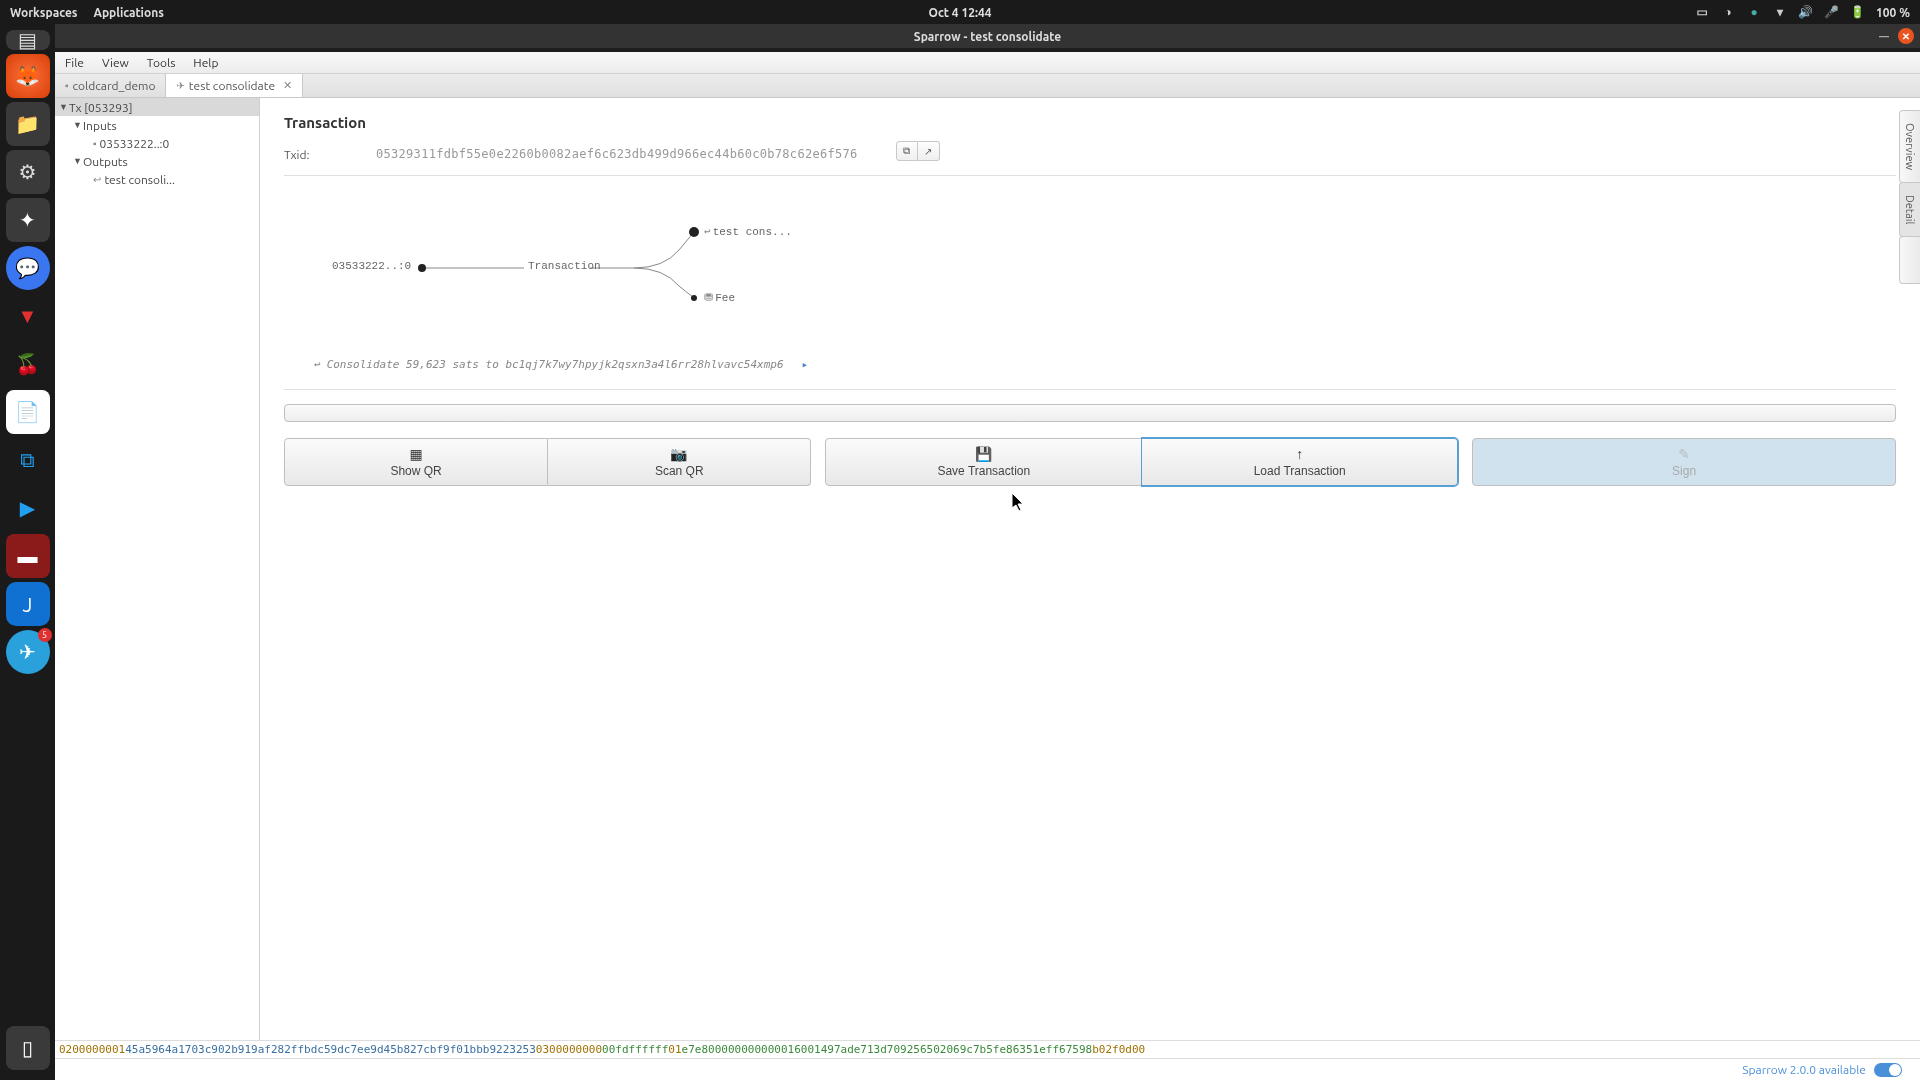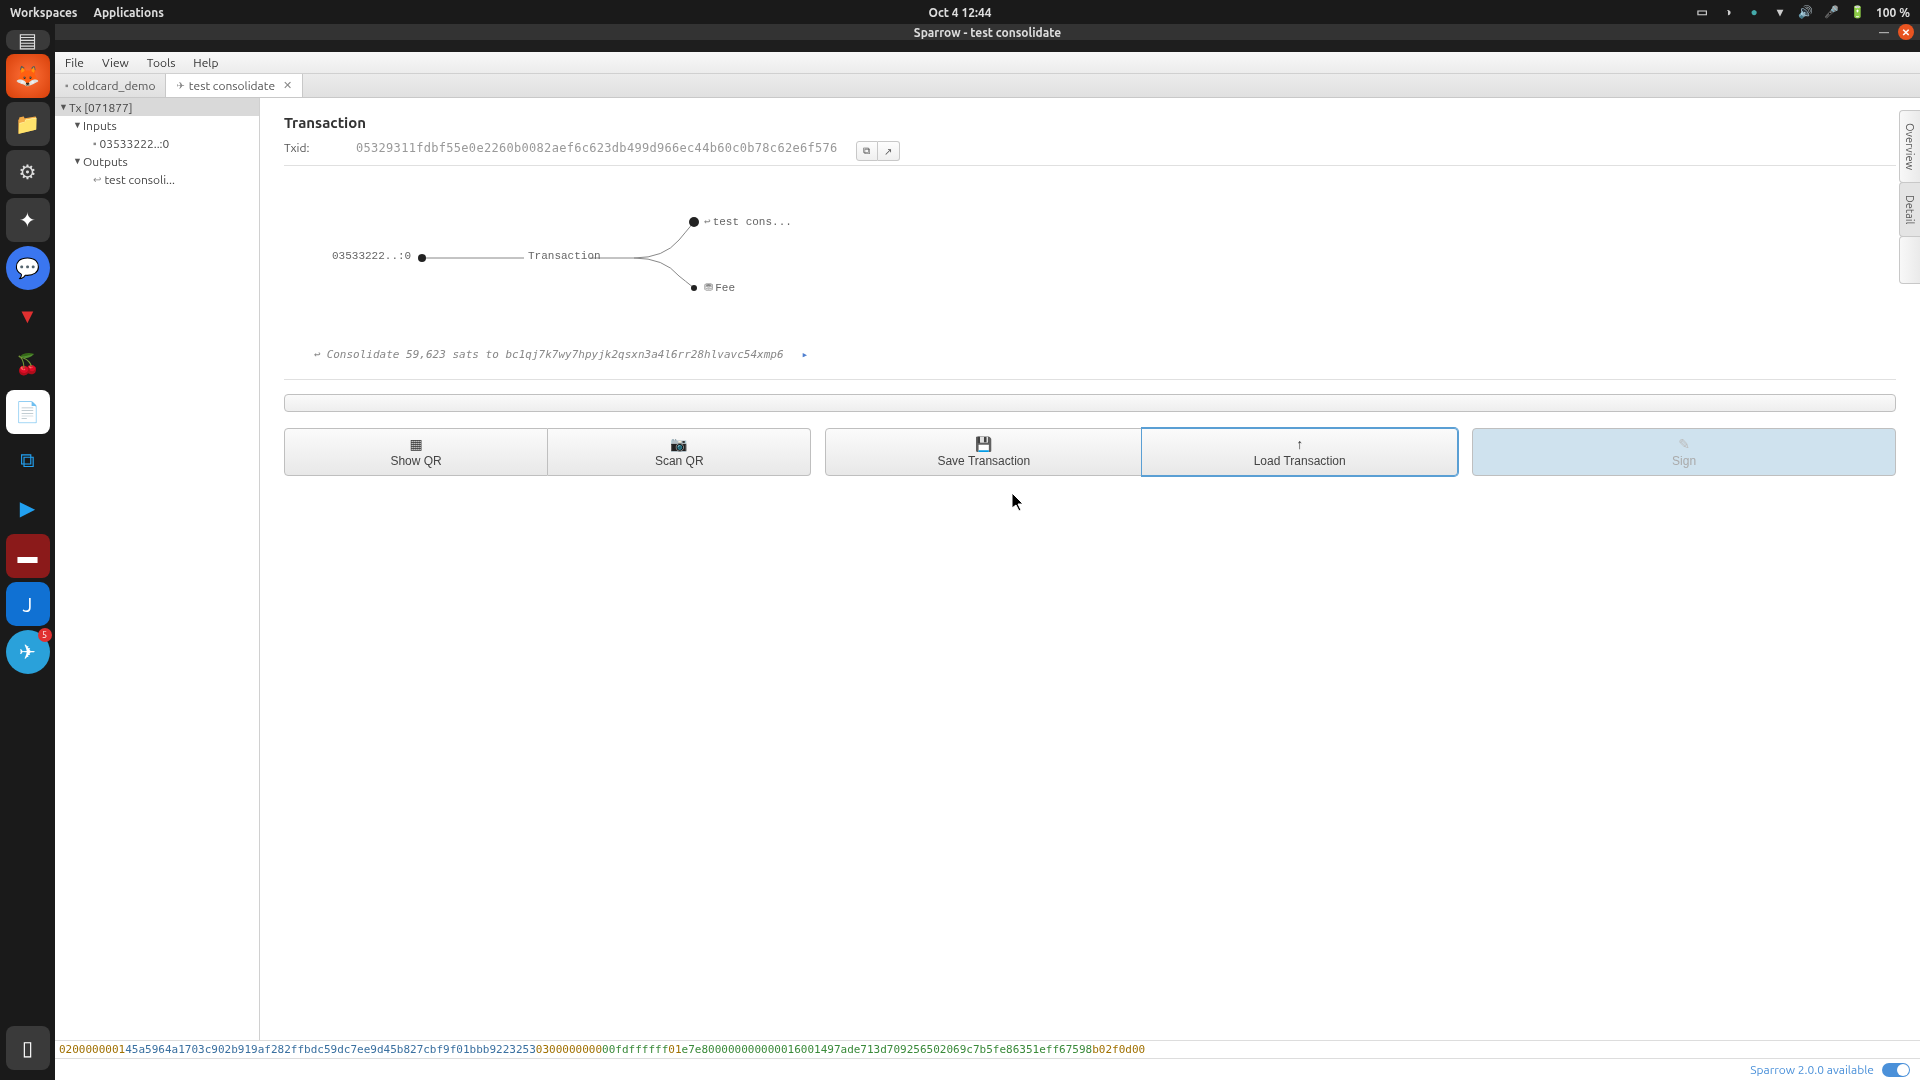--- a/index.html
+++ b/index.html
@@ -5,21 +5,21 @@
 * { margin: 0; padding: 0; box-sizing: border-box; }
 body { font-family: "Ubuntu", "Segoe UI", sans-serif; font-size: 13px; background: #1e1e1e; color: #333; overflow: hidden; }
 
 
 .os-bar { height: 24px; background: #1a1a1a; color: #ddd; display: flex; align-items: center; padding: 0 10px; font-size: 12px; font-weight: 600; }
 .os-bar .center { position: absolute; left: 50%; transform: translateX(-50%); }
 .os-bar .right { margin-left: auto; display: flex; align-items: center; gap: 10px; }
 .os-bar .right .ico { width: 16px; height: 16px; display: inline-flex; align-items: center; justify-content: center; color: #ccc; }
 
 
-.titlebar { height: 16px; background: #333; color: #ddd; display: flex; align-items: center; justify-content: center; font-size: 12px; font-weight: 600; position: relative; }
+.titlebar { height: 24px; background: #333; color: #ddd; display: flex; align-items: center; justify-content: center; font-size: 12px; font-weight: 600; position: relative; }
 .titlebar .win-controls { position: absolute; right: 6px; display: flex; gap: 6px; }
 .titlebar .win-controls span { width: 16px; height: 16px; border-radius: 50%; display: inline-flex; align-items: center; justify-content: center; font-size: 10px; }
 .win-min { color: #aaa; }
 .win-close { background: #e95420; color: #fff; }
 
 
 .dock { position: absolute; left: 0; top: 24px; bottom: 0; width: 55px; background: #1a1a1a; display: flex; flex-direction: column; align-items: center; padding-top: 6px; gap: 4px; z-index: 10; }
 .dock .dock-item { width: 44px; height: 44px; border-radius: 8px; display: flex; align-items: center; justify-content: center; font-size: 20px; color: #fff; position: relative; }
 .dock-item.firefox { background: radial-gradient(circle, #ff7139, #d73f09); }
 .dock-item.files { background: #3a3a3a; color: #ddd; }
@@ -57,21 +57,21 @@
 .tree { width: 205px; background: #fff; border-right: 1px solid #d0d0d0; overflow: auto; }
 .tree-row { display: flex; align-items: center; height: 18px; font-size: 12px; color: #444; padding-right: 6px; }
 .tree-row.sel { background: #d9d9d9; }
 .caret { width: 10px; font-size: 9px; color: #555; }
 .tree-ico { font-size: 10px; color: #888; margin-right: 3px; }
 
 
 .main { flex: 1; position: relative; background: #fff; overflow: auto; }
 .content-inner { padding: 16px 24px; }
 h2.section { font-size: 15px; font-weight: 700; color: #333; margin-bottom: 10px; }
-.txid-row { display: flex; align-items: flex-start; gap: 12px; margin-bottom: 4px; }
+.txid-row { display: flex; align-items: flex-end; gap: 32px; margin-bottom: 14px; }
 .txid-label { font-size: 12px; color: #555; width: 60px; }
 .txid-value { font-family: "DejaVu Sans Mono", monospace; font-size: 12px; color: #999; letter-spacing: 0.3px; }
 .txid-btns { display: flex; gap: 0; margin-left: 6px; }
 .txid-btns button { width: 22px; height: 20px; border: 1px solid #c8c8c8; background: linear-gradient(#fdfdfd,#efefef); font-size: 10px; color: #555; display: flex; align-items: center; justify-content: center; }
 .txid-btns button:first-child { border-radius: 3px 0 0 3px; }
 .txid-btns button:last-child { border-radius: 0 3px 3px 0; border-left: none; }
 hr.sep { border: none; border-top: 1px solid #e0e0e0; margin-bottom: 14px; }
 
 
 .diagram { height: 150px; position: relative; margin: 10px 0 18px 0; }
@@ -104,21 +104,21 @@
 .side-tab.active { background: #e4e4e4; border-right: none; }
 .side-tab.blank { height: 48px; }
 
 
 .hex-foot { font-family: "DejaVu Sans Mono", monospace; font-size: 11px; padding: 2px 4px; background: #fff; color: #b08000; word-break: break-all; border-top: 1px solid #ddd; }
 .hex-foot .c1 { color: #a07000; }
 .hex-foot .c2 { color: #3a8a3a; margin-top: 28px; }
 .hex-foot .c3 { color: #3a70a0; }
 
 
-.status { height: 22px; background: #fff; border-top: 1px solid #ddd; display: flex; align-items: center; padding: 0 10px; font-size: 12px; }
+.status { height: 22px; background: #fff; border-top: 1px solid #ddd; display: flex; align-items: center; padding: 0 18px; font-size: 12px; }
 .status .upd { margin-left: auto; color: #4a90d9; }
 .toggle { width: 28px; height: 14px; background: #4a90d9; border-radius: 7px; margin-left: 8px; position: relative; }
 .toggle::after { content:""; position:absolute; right:1px; top:1px; width:12px; height:12px; background:#fff; border-radius:50%; }
 
 
 .cursor { position: absolute; width: 14px; height: 20px; z-index: 100; pointer-events: none; }
 </style>
 </head>
 <body>
 
@@ -184,21 +184,21 @@
       <span>test consolidate</span>
       <span class="close">✕</span>
     </div>
   </div>
 
   <div class="body">
 
     <div class="tree">
       <div class="tree-row sel" style="padding-left:4px">
         <span class="caret">▼</span>
-        <span>Tx [071877]</span>
+        <span>Tx [053293]</span>
       </div>
       <div class="tree-row" style="padding-left:18px">
         <span class="caret">▼</span>
         <span>Inputs</span>
       </div>
       <div class="tree-row" style="padding-left:38px">
         <span class="tree-ico">▪</span>
         <span>03533222..:0</span>
       </div>
       <div class="tree-row" style="padding-left:18px">

